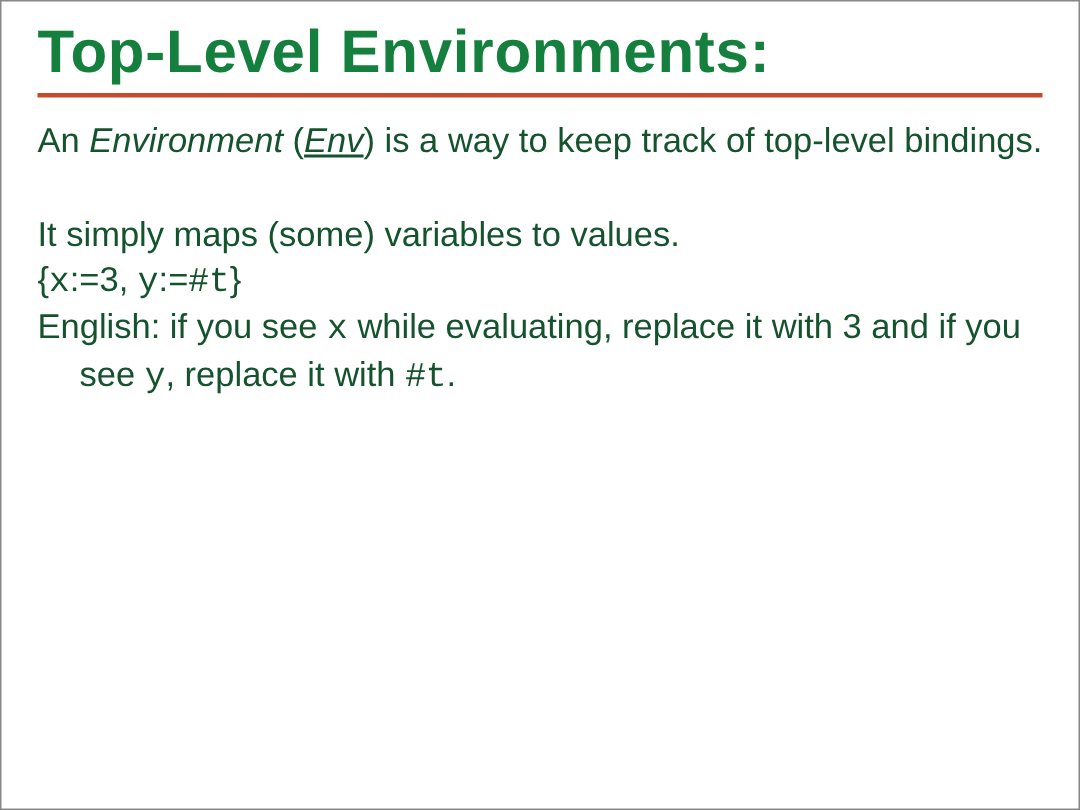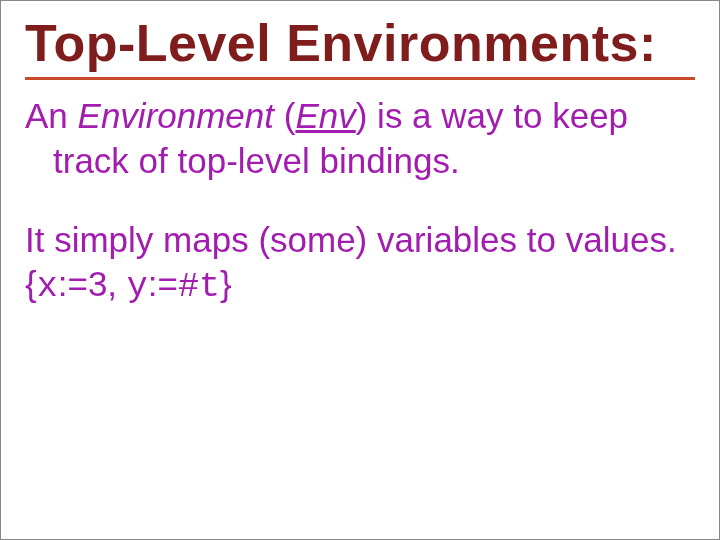--- a/index.html
+++ b/index.html
@@ -11,30 +11,30 @@
     overflow: hidden;
   }
   .slide {
     width: 100%;
     height: 100%;
     border: 1px solid #888;
     padding: 12px 24px 24px 24px;
   }
   .title {
     font-family: "Comic Sans MS", "Comic Sans", cursive, sans-serif;
-    font-size: 52px;
-    color: #7f1d1d;
+    font-size: 40px;
+    color: #15803d;
     border-bottom: 3px solid #c84a2c;
     padding-bottom: 4px;
     margin-bottom: 14px;
     letter-spacing: 0.5px;
   }
   .content {
-    font-size: 35px;
-    color: #a21caf;
+    font-size: 23px;
+    color: #14532d;
     line-height: 1.28;
   }
   .para {
     margin-bottom: 34px;
     padding-left: 0;
     text-indent: 0;
   }
   .para .hang {
     display: block;
     padding-left: 28px;
@@ -52,16 +52,17 @@
 
   <div class="content">
 
     <div class="para">
       <span class="hang"><span>An </span><span class="italic">Environment</span><span> (</span><span class="italic underline">Env</span><span>) is a way to keep track of top-level bindings.</span></span>
     </div>
 
     <div class="para" style="margin-bottom:0;">
       <span class="hang">It simply maps (some) variables to values.</span>
       <span class="hang"><span>{</span><span class="mono">x</span><span>:=3, </span><span class="mono">y</span><span>:=</span><span class="mono">#t</span><span>}</span></span>
+      <span class="hang"><span>English:  if you see </span><span class="mono">x</span><span> while evaluating, replace it with 3 and if you see </span><span class="mono">y</span><span>, replace it with </span><span class="mono">#t</span><span>.</span></span>
     </div>
 
   </div>
 </div>
 
 </body></html>

